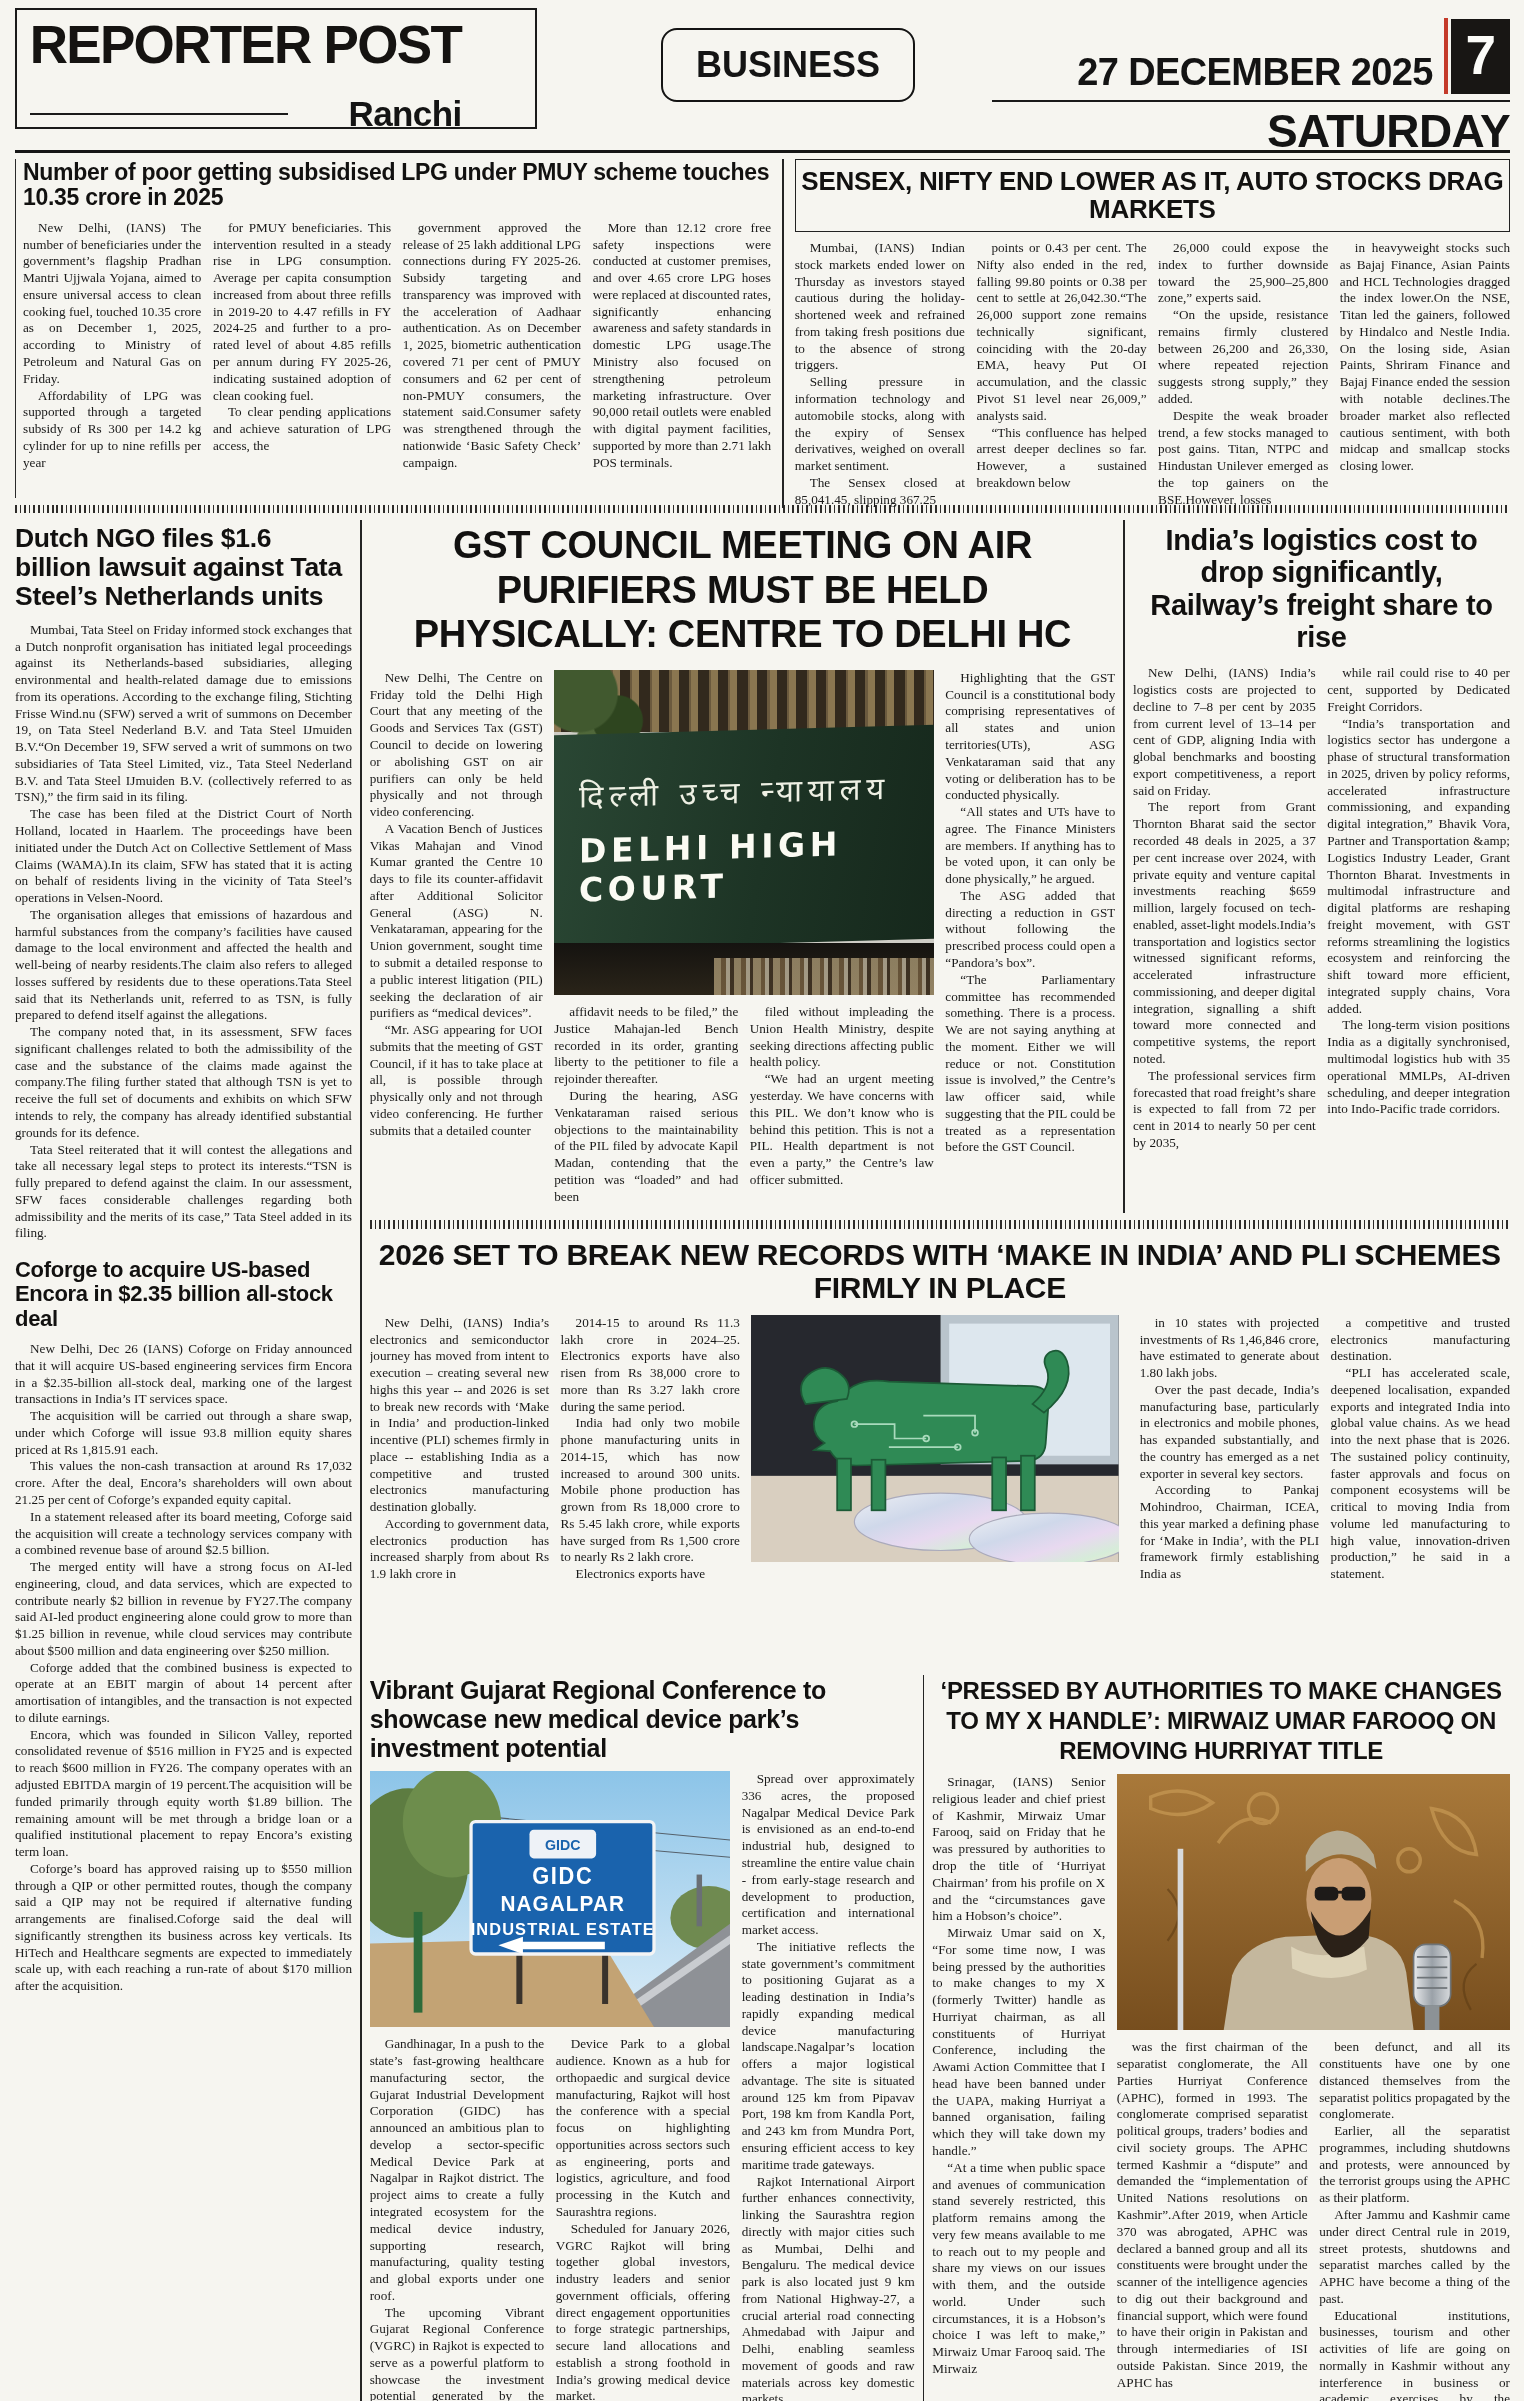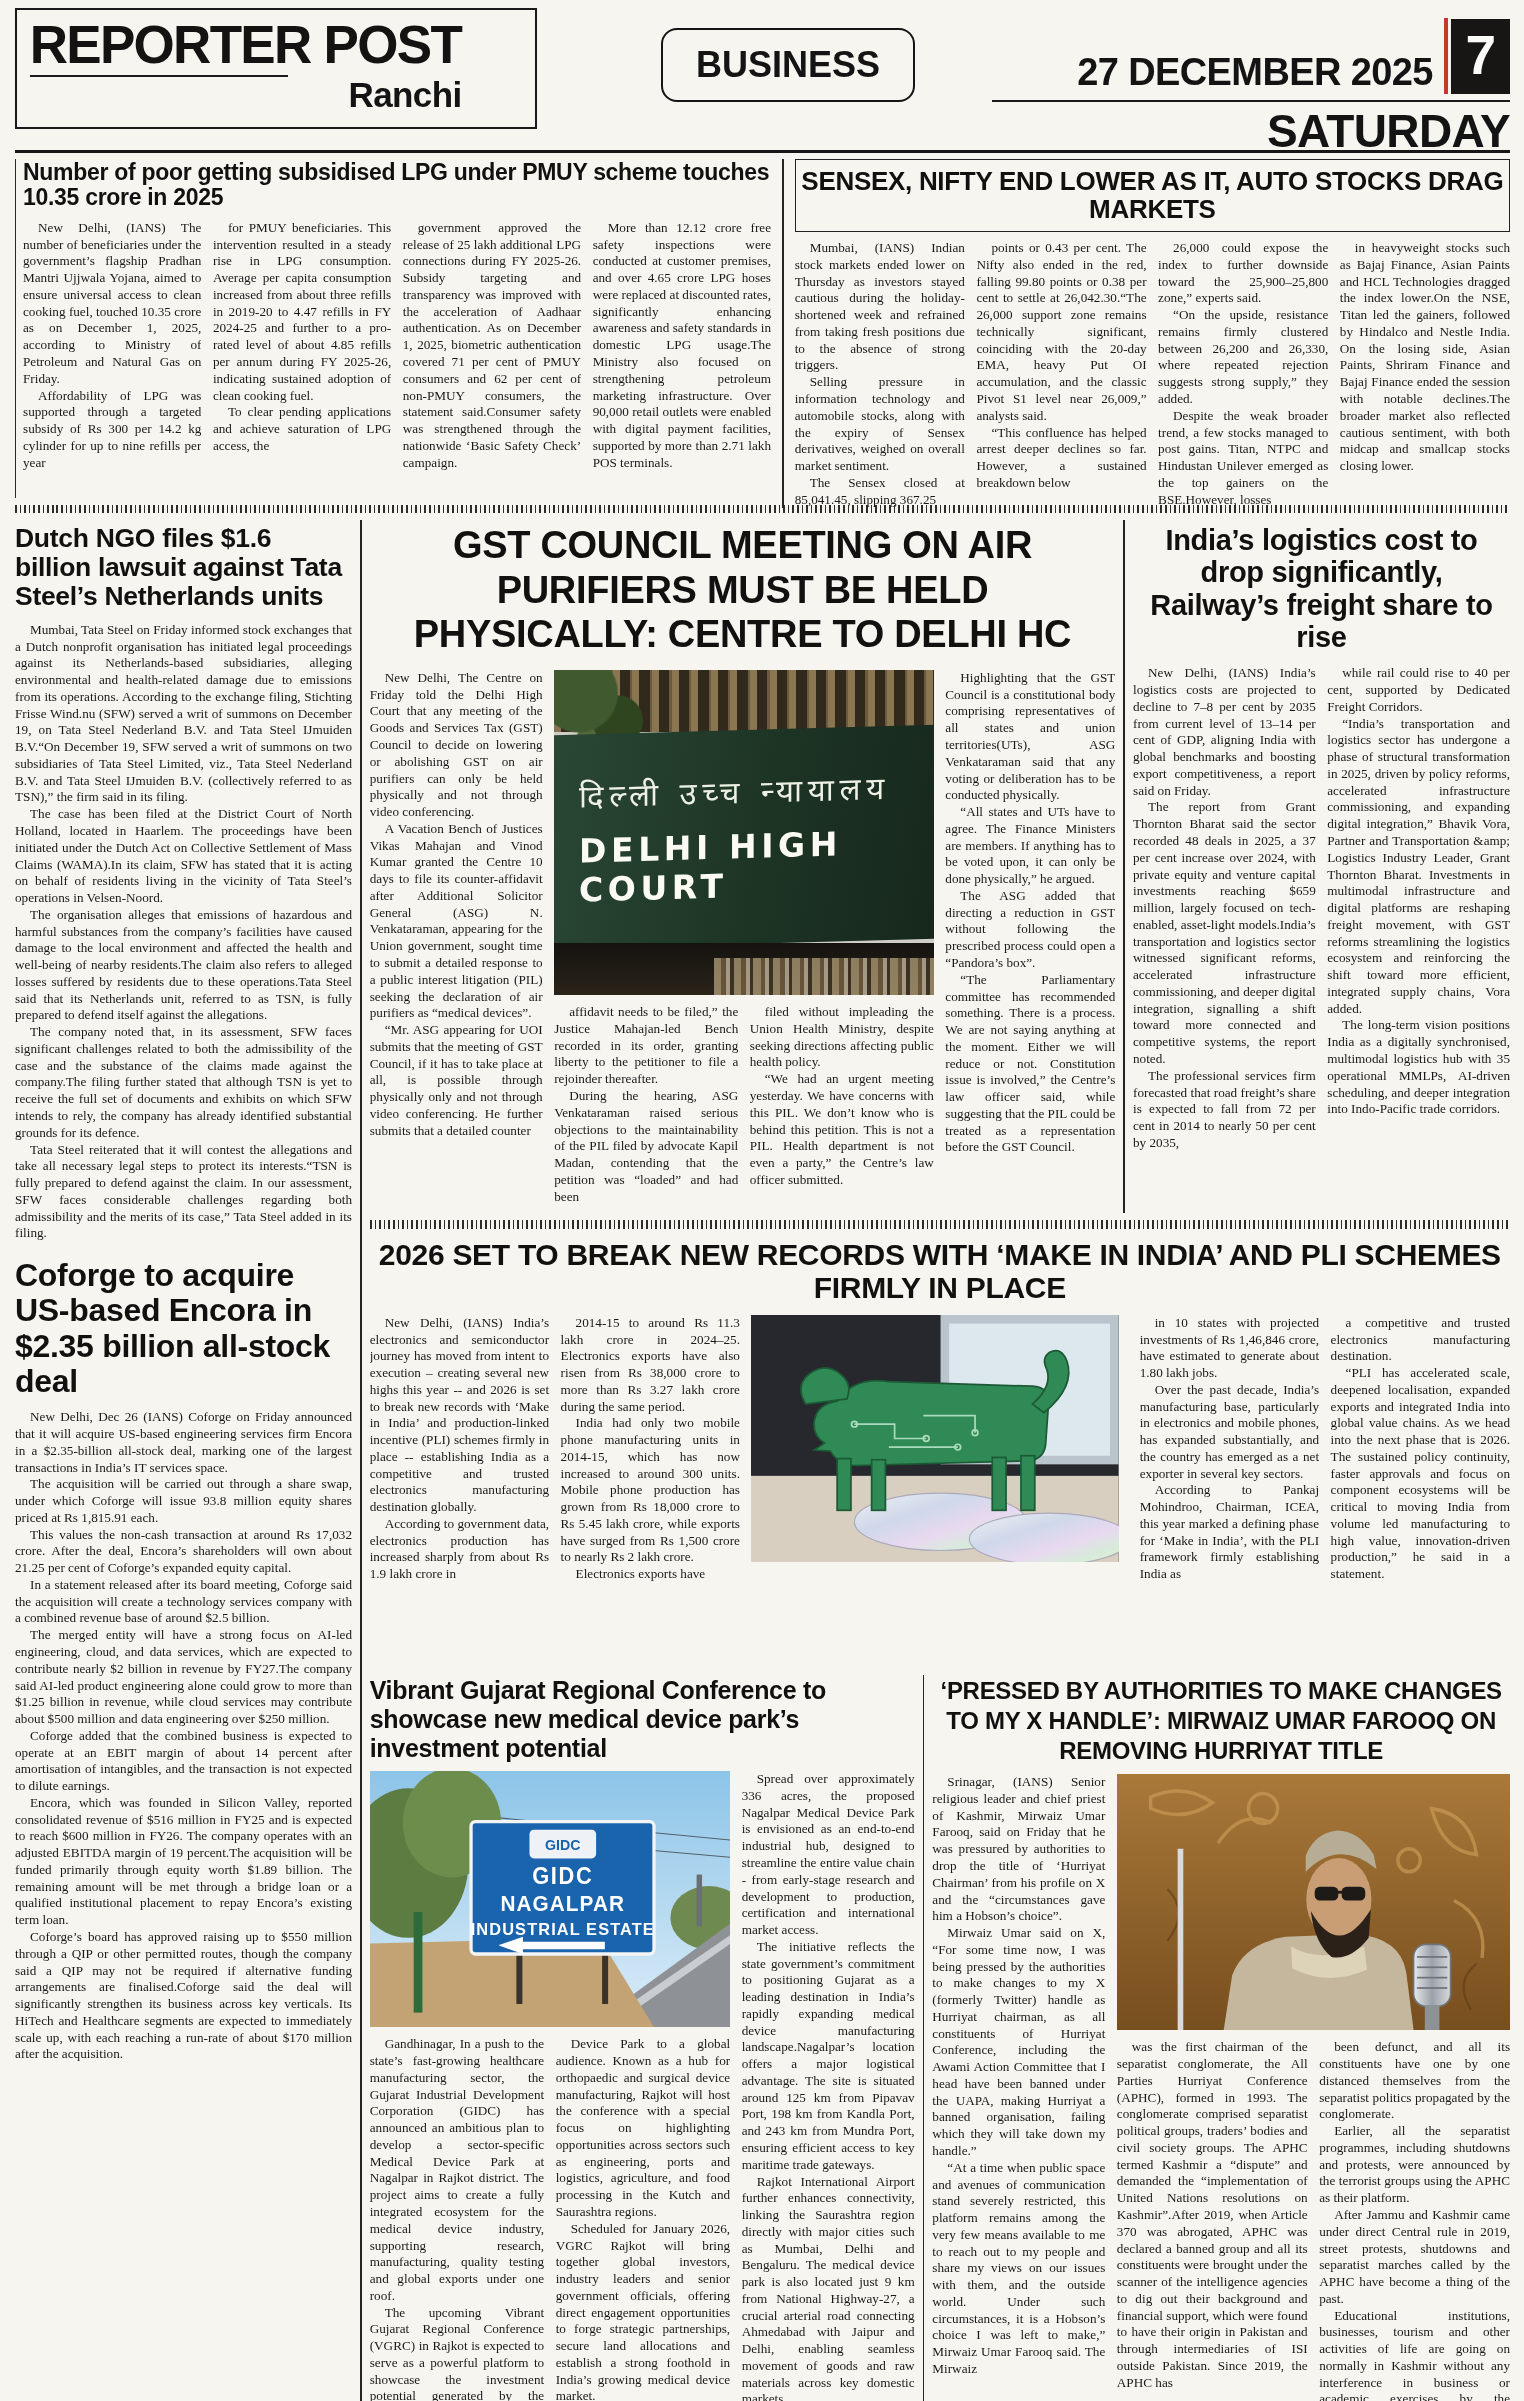--- a/index.html
+++ b/index.html
@@ -6,21 +6,21 @@
   html,body { background:#e8e6e0; }
   .page {
     position: relative; width: 1525px; height: 2401px; margin: 0 auto;
     background: #f6f5f0; color:#141414; overflow: hidden;
     font-family: "Liberation Serif", serif; padding: 8px 15px 0 15px;
   }
   
   .masthead { display:flex; align-items:flex-start; height:137px; }
   .mast-left { border:2.9px solid #1a1a1a; width:522px; height:121px; padding:8px 12.7px 4.6px 12.7px; }
   .paper-title { font-family:"Liberation Sans",sans-serif; font-weight:900; font-size:53px; line-height:1; letter-spacing:-1.7px; color:#151311; }
-  .mast-sub { display:flex; align-items:flex-start; margin-top:4px; }
+  .mast-sub { display:flex; align-items:center; margin-top:23px; }
   .mast-sub .rule { flex:1.1; border-top:2.3px solid #1a1a1a; }
   .paper-city { flex:1; text-align:center; font-family:"Liberation Sans",sans-serif; font-weight:900; font-size:35px; letter-spacing:-0.6px; }
   .section-box { margin-left:124px; margin-top:19.6px; border:2.9px solid #141414; border-radius:16px; padding:14px 33px; font-family:"Liberation Sans",sans-serif; font-weight:900; font-size:36px; letter-spacing:0; }
   .mast-right { margin-left:auto; width:518px; text-align:right; }
   .mast-date-row { display:flex; justify-content:flex-end; align-items:flex-end; margin-top:10.4px; }
   .mast-date { font-family:"Liberation Sans",sans-serif; font-weight:900; font-size:38px; letter-spacing:-0.6px; }
   .red-bar { width:3.5px; height:76px; background:#c43a2a; margin:0 3.5px 0 11.5px; }
   .page-box { background:#181614; color:#fbfbf8; font-family:"Liberation Sans",sans-serif; font-weight:900; font-size:55px; line-height:1; padding:9.2px 14px 11.5px 14px; }
   .mast-day-wrap { border-top:2.3px solid #1a1a1a; margin-top:5.8px; padding-top:2.3px; }
   .mast-day { font-family:"Liberation Sans",sans-serif; font-weight:900; font-size:46px; letter-spacing:-0.6px; }
@@ -33,21 +33,21 @@
   .vrule { background:#242424; width:1.7px; }
   .hatch { height:8.6px; background:repeating-linear-gradient(90deg,#2e2c2a 0 1.7px,transparent 1.7px 4.6px); margin:7px 0; }
   
   .row-top { display:grid; grid-template-columns:748px 1.7px 1fr; gap:11px; height:339px; border-left:1.7px solid #2a2a2a; padding-left:7px; }
   .hl-lpg { font-size:23px; margin:1.2px 0 9.2px 0; }
   .hl-sensex { font-size:26px; border:1.7px solid #222; padding:7px 4.6px; text-align:center; margin-bottom:8px; }
   
   .main-grid { display:grid; grid-template-columns:337px 1.7px 1fr; gap:8px; height:1887px; overflow:hidden; }
   .sidebar { overflow:hidden; }
   .hl-tata { font-size:26.5px; margin:3.5px 0 10.4px 0; }
-  .hl-coforge { font-size:32px; margin:16px 0 10.4px 0; }
+  .hl-coforge { font-size:22px; margin:16px 0 10.4px 0; }
   .sidebar .para-col { overflow:hidden; }
   .center-right { display:flex; flex-direction:column; overflow:hidden; }
   
   .mid-row { display:grid; grid-template-columns:1fr 1.7px 377px; gap:8px; height:693px; overflow:hidden; }
   .hl-gst { font-size:38px; text-align:center; line-height:1.18; margin:2.3px 17.3px 12.7px 17.3px; }
   .gst-grid { display:grid; grid-template-columns:173px 1fr 170px; gap:11.5px; height:581px; overflow:hidden; }
   .gst-mid { display:flex; flex-direction:column; gap:9.2px; overflow:hidden; }
   .gst-photo { height:325px; flex:none; }
   .gst-mid .cols { flex:1; }
   .hl-log { font-size:29px; text-align:center; line-height:1.12; margin:3.5px 2.3px 11.5px 2.3px; }

